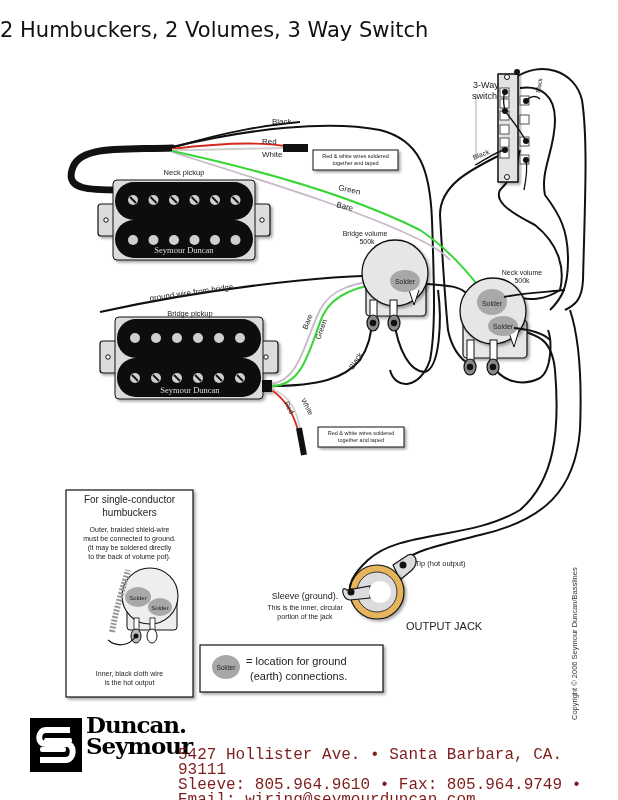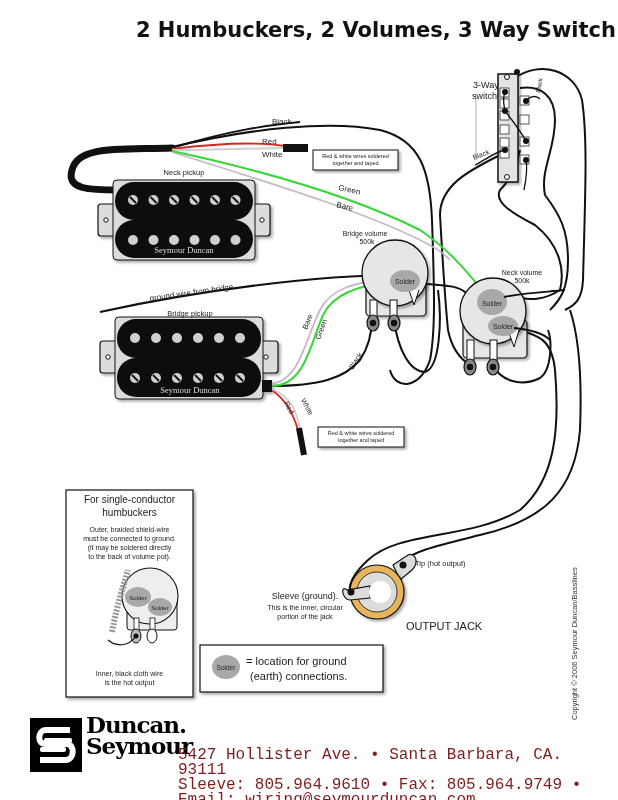--- a/index.html
+++ b/index.html
@@ -1,17 +1,17 @@
 <!DOCTYPE html>
 <html><head>
 <meta charset="utf-8">
 <style>
   html, body { margin:0; padding:0; background:#ffffff; }
   body { width:618px; height:800px; position:relative; overflow:hidden; font-family:"DejaVu Sans", sans-serif; }
-  .title { position:absolute; left:0; top:18px; width:616px; text-align:right; font-family:"DejaVu Sans", sans-serif; font-weight:bold; font-size:21px; color:#111; letter-spacing:0px; }
+  .title { position:absolute; left:0; top:18px; width:616px; text-align:left; font-family:"DejaVu Sans", sans-serif; font-weight:normal; font-size:21px; color:#111; letter-spacing:0px; }
   svg.diagram { position:absolute; left:0; top:0; }
   .lbl { font-family:"Liberation Sans", sans-serif; fill:#222; }
   .box-text { font-family:"Liberation Sans", sans-serif; fill:#222; }
   .footer-addr { position:absolute; left:178px; top:748px; font-family:Liberation Mono, monospace; font-size:16px; color:#7f1d1d; line-height:15px; }
   .logo { position:absolute; left:30px; top:718px; }
   .logo-box { position:absolute; left:0; top:0; width:52px; height:54px; background:#000; }
   .logo-name { position:absolute; left:56px; top:-4px; font-family:"DejaVu Serif", serif; font-weight:bold; font-size:23px; line-height:21px; color:#000; letter-spacing:-1px; }
   .copyright { position:absolute; left:570px; top:720px; transform-origin:0 0; transform:rotate(-90deg); font-family:"Liberation Sans", sans-serif; font-size:7.5px; color:#333; white-space:nowrap; }
 </style>
 </head>

